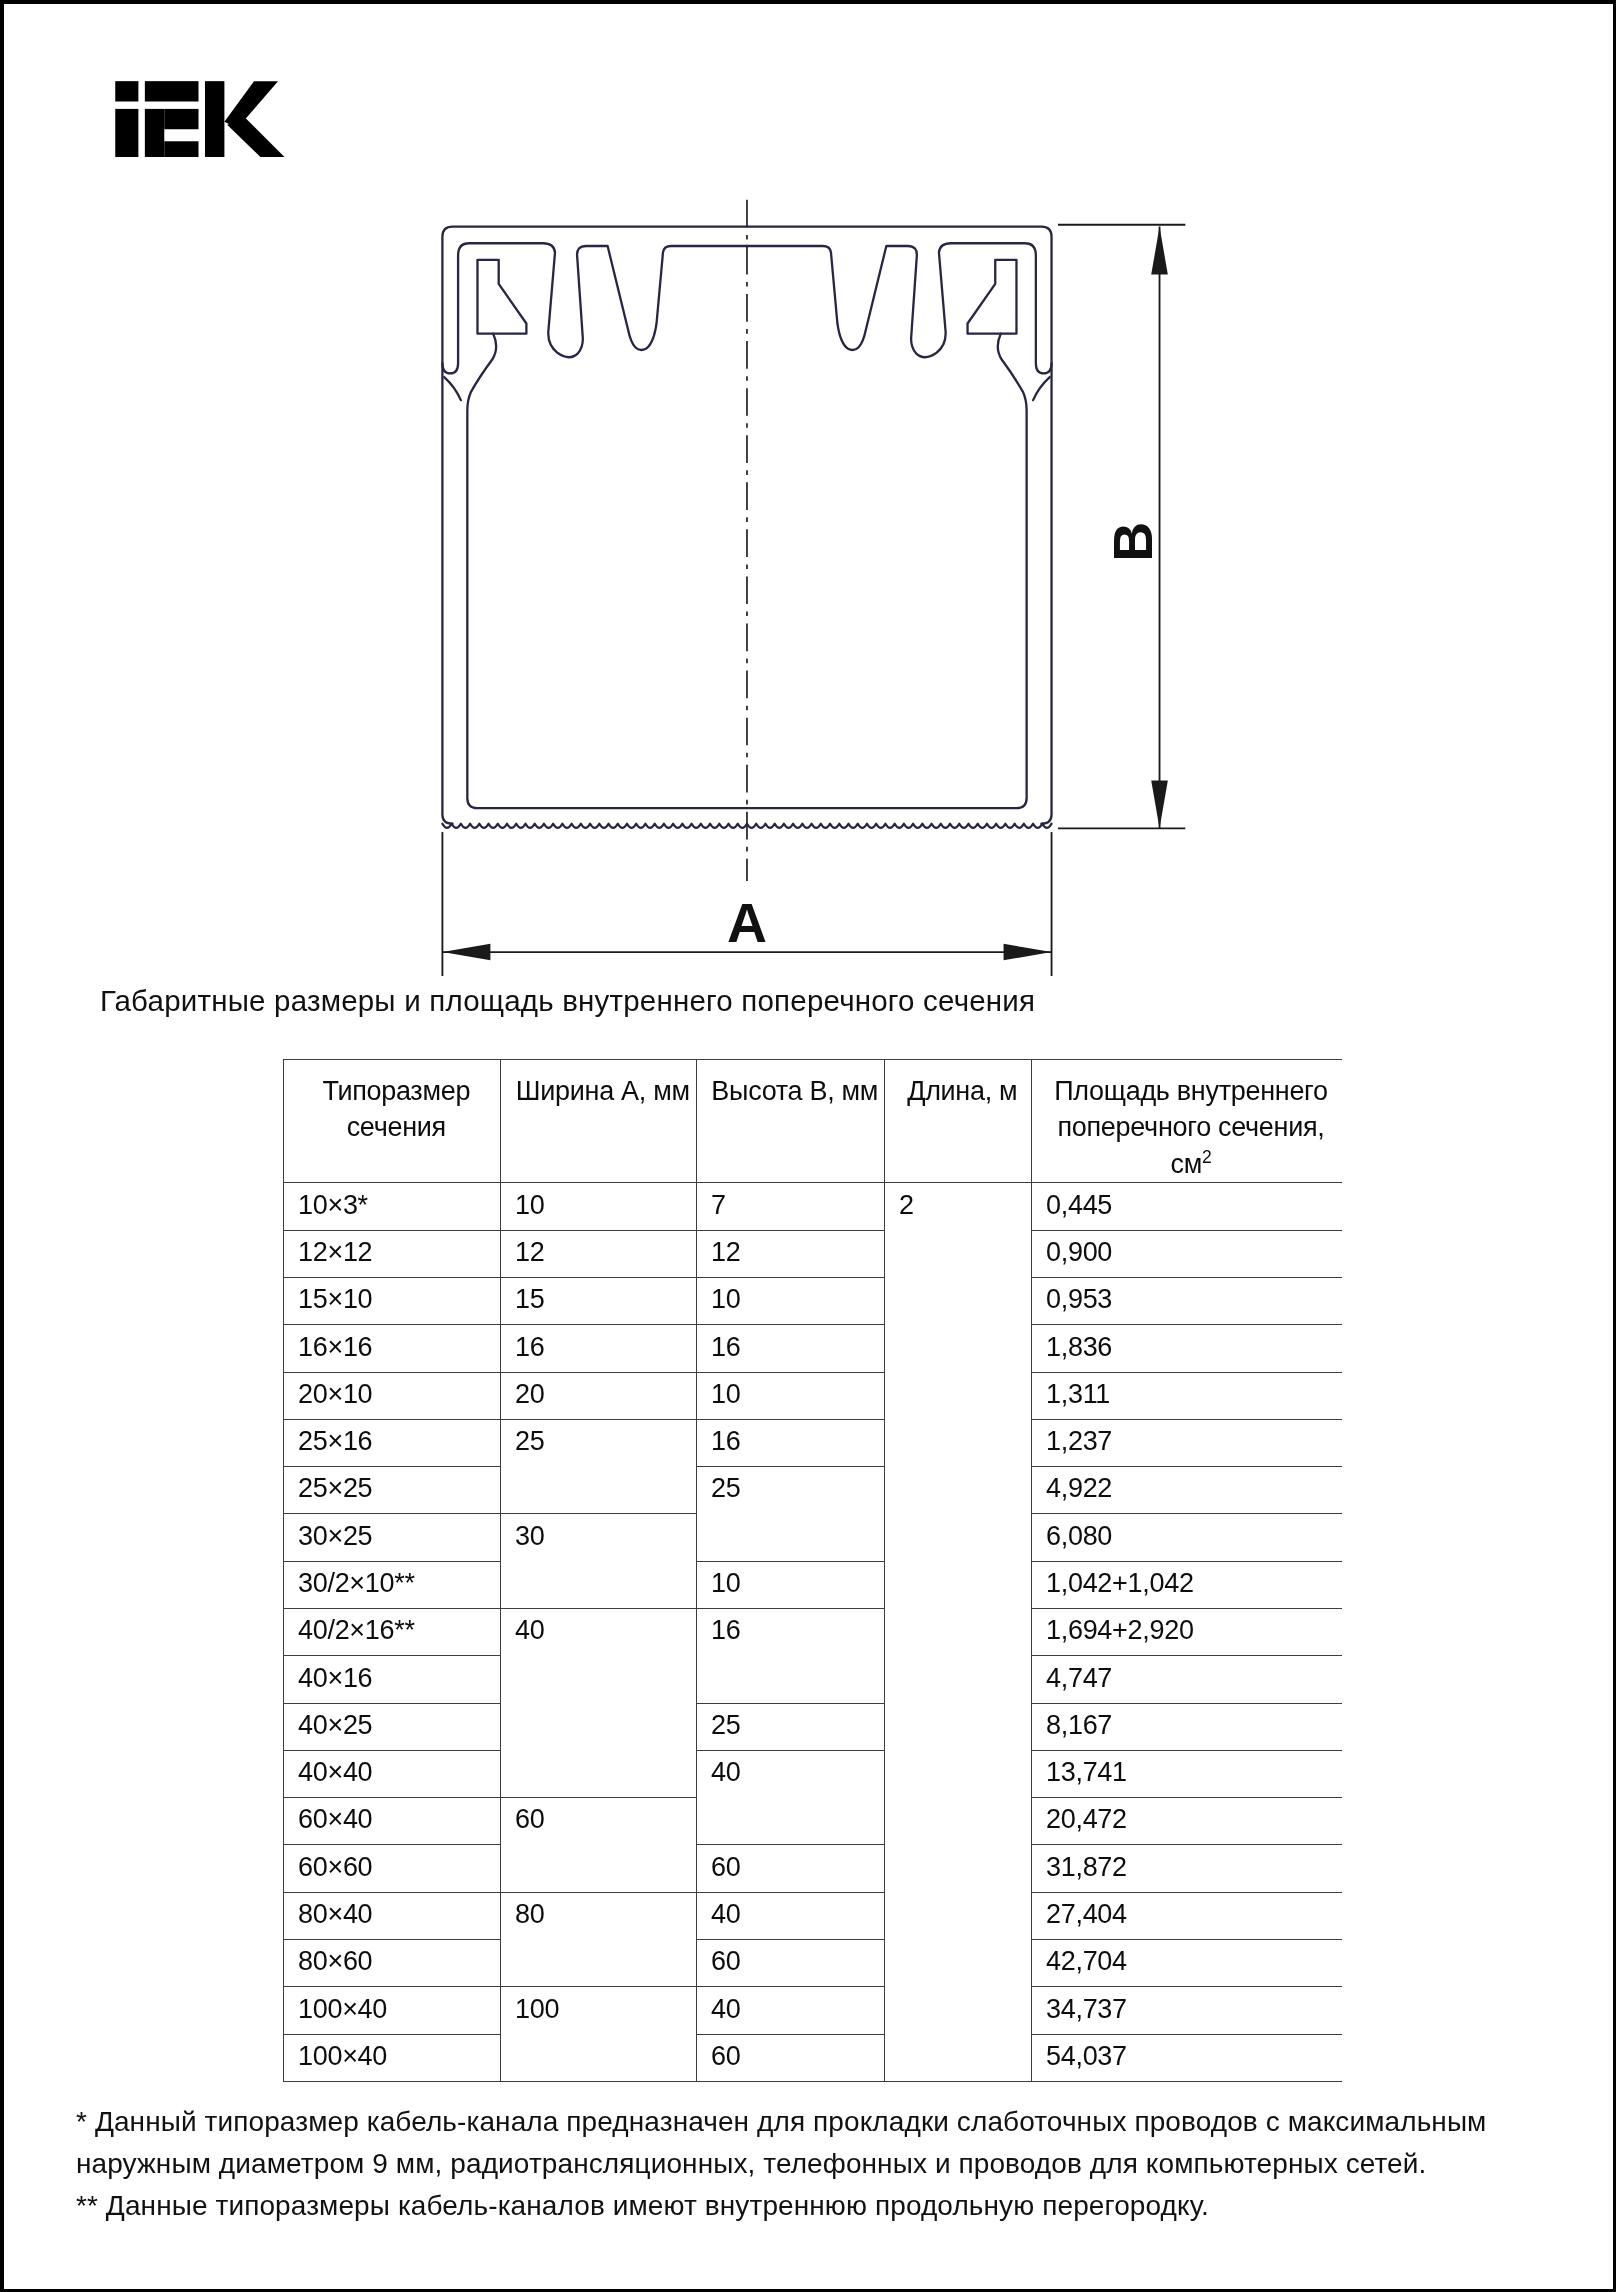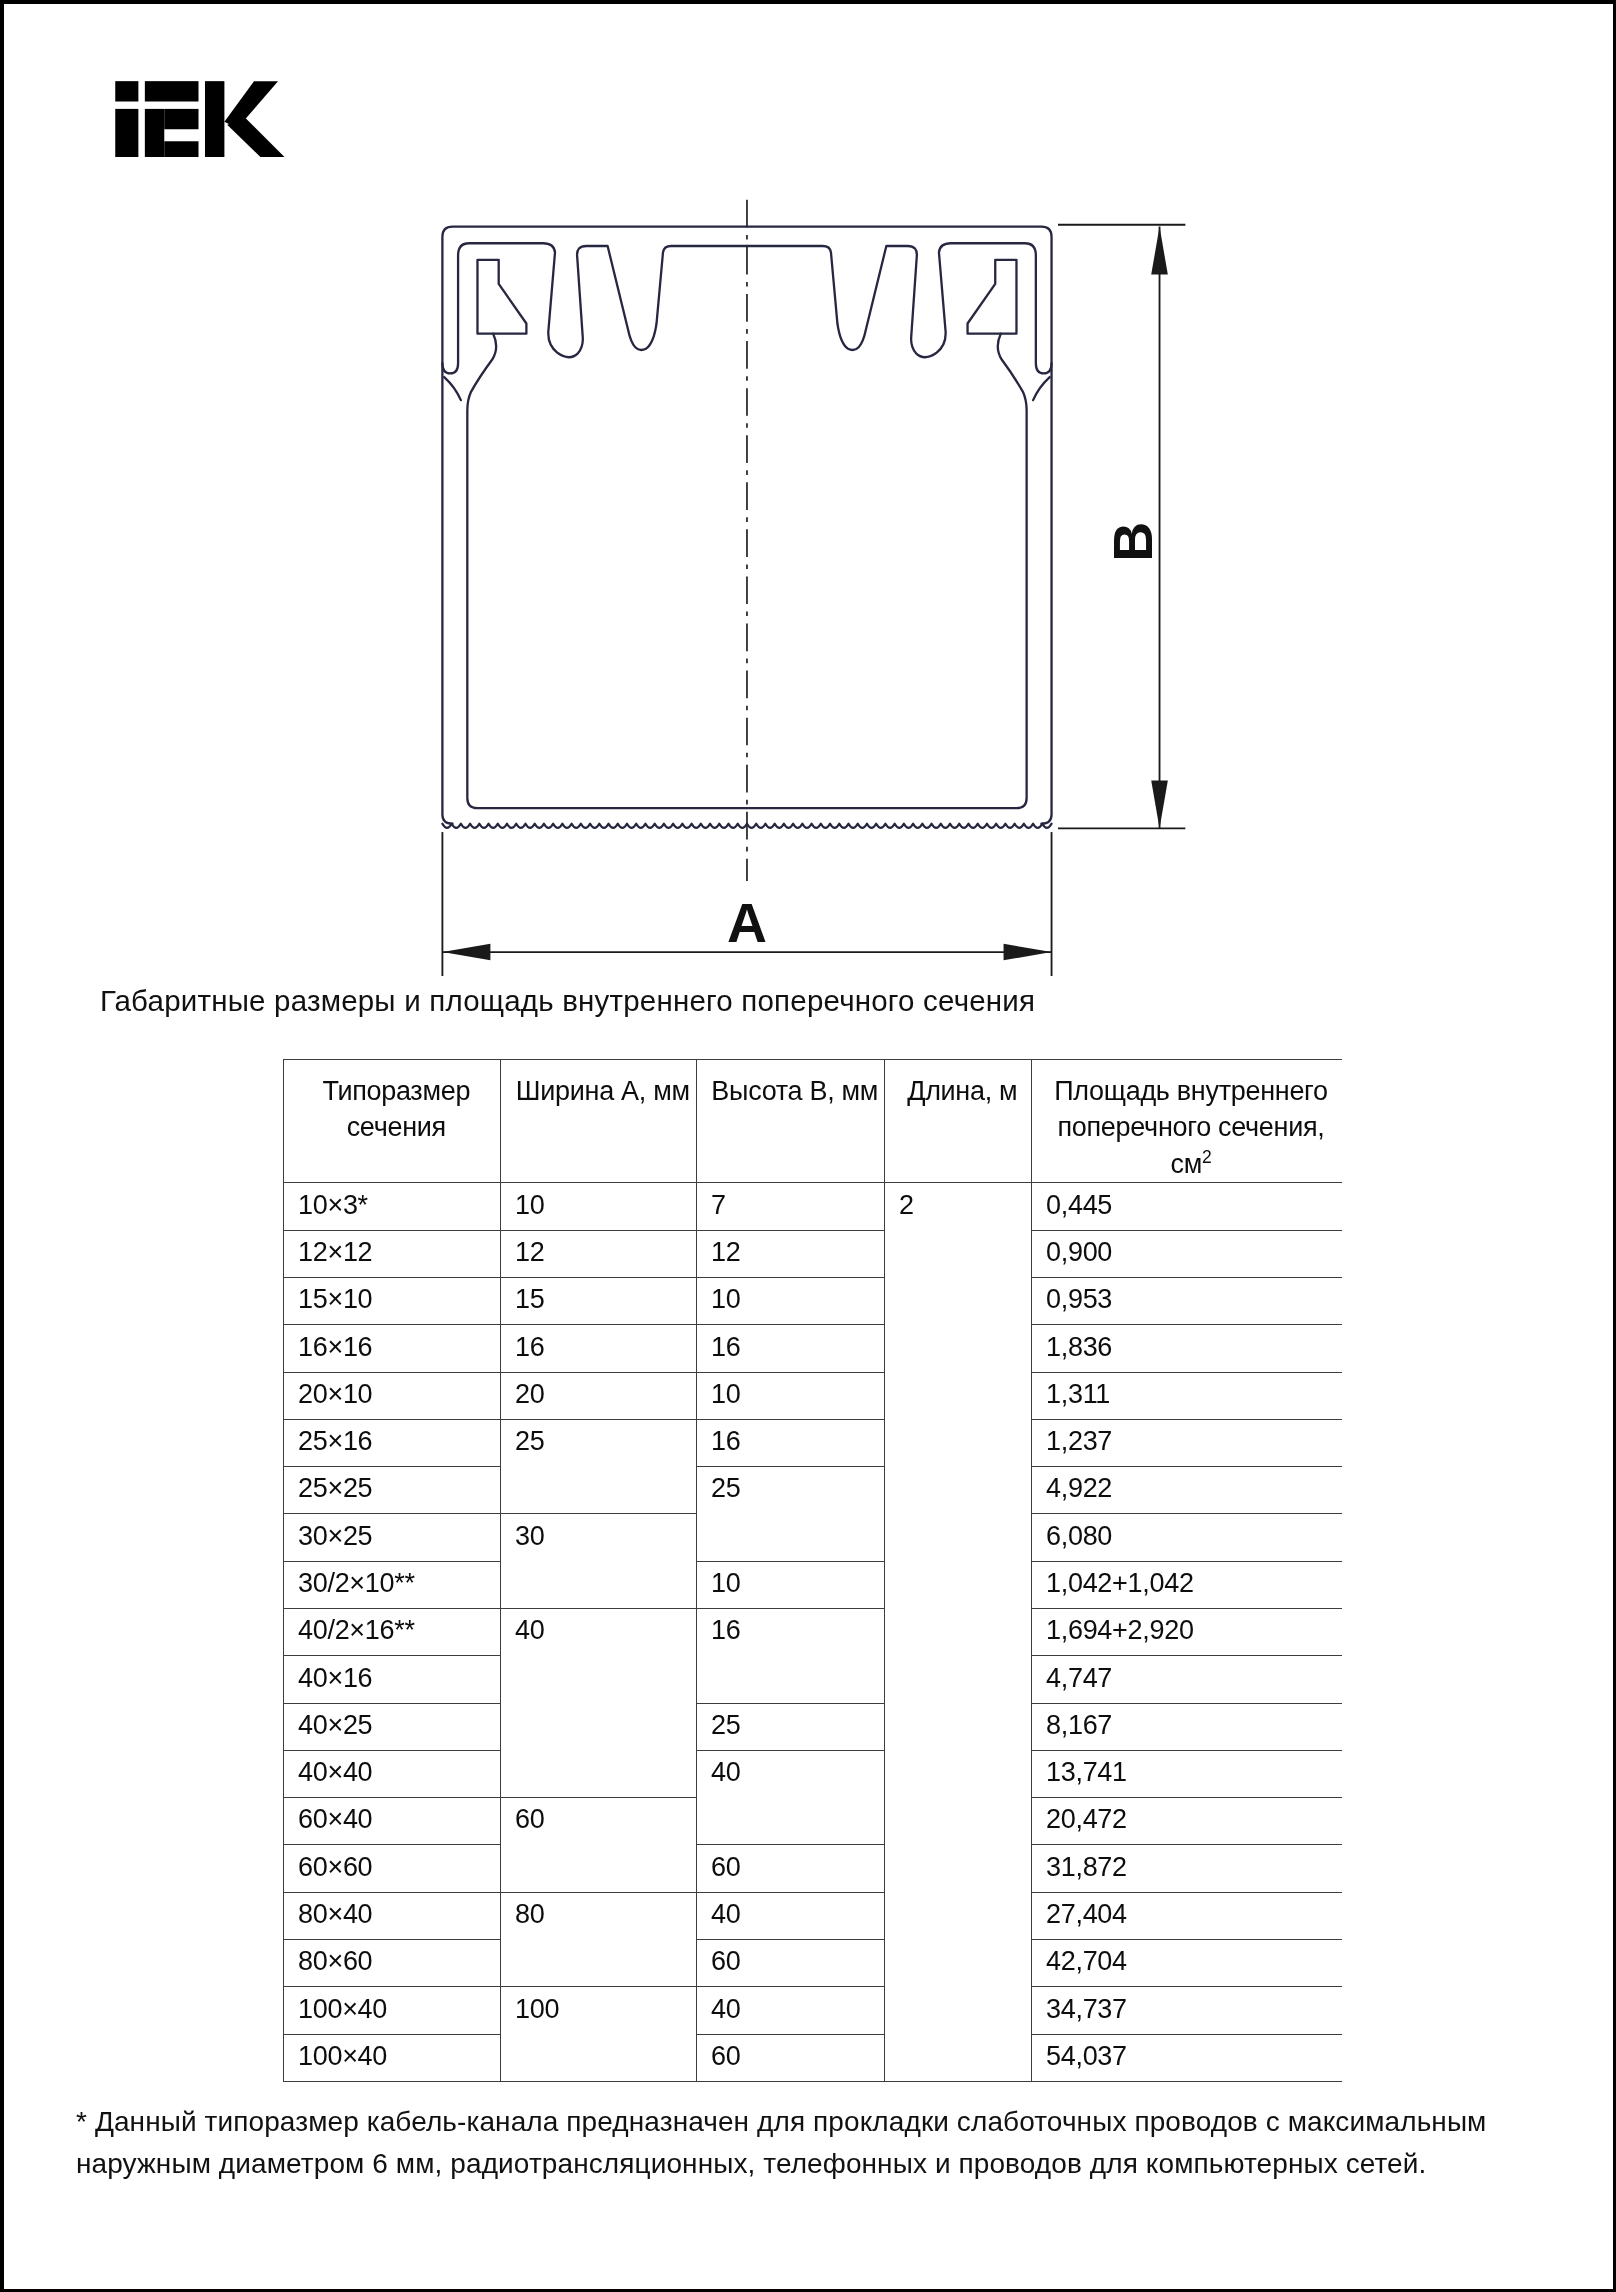--- a/index.html
+++ b/index.html
@@ -244,17 +244,18 @@
       </tr>
       <tr>
         <td>100×40</td>
         <td>60</td>
         <td>54,037</td>
       </tr>
     </tbody>
   </table>
 
   <div class="footnotes">
-    <p>* Данный типоразмер кабель-канала предназначен для прокладки слаботочных проводов с максимальным наружным диаметром 6 мм, радиотрансляционных, телефонных и проводов для компьютерных сетей.</p>
+    <p>* Данный типоразмер кабель-канала предназначен для прокладки слаботочных проводов с максимальным наружным диаметром 9 мм, радиотрансляционных, телефонных и проводов для компьютерных сетей.</p>
+    <p>** Данные типоразмеры кабель-каналов имеют внутреннюю продольную перегородку.</p>
   </div>
 
 </div>
 
 
 </body></html>

